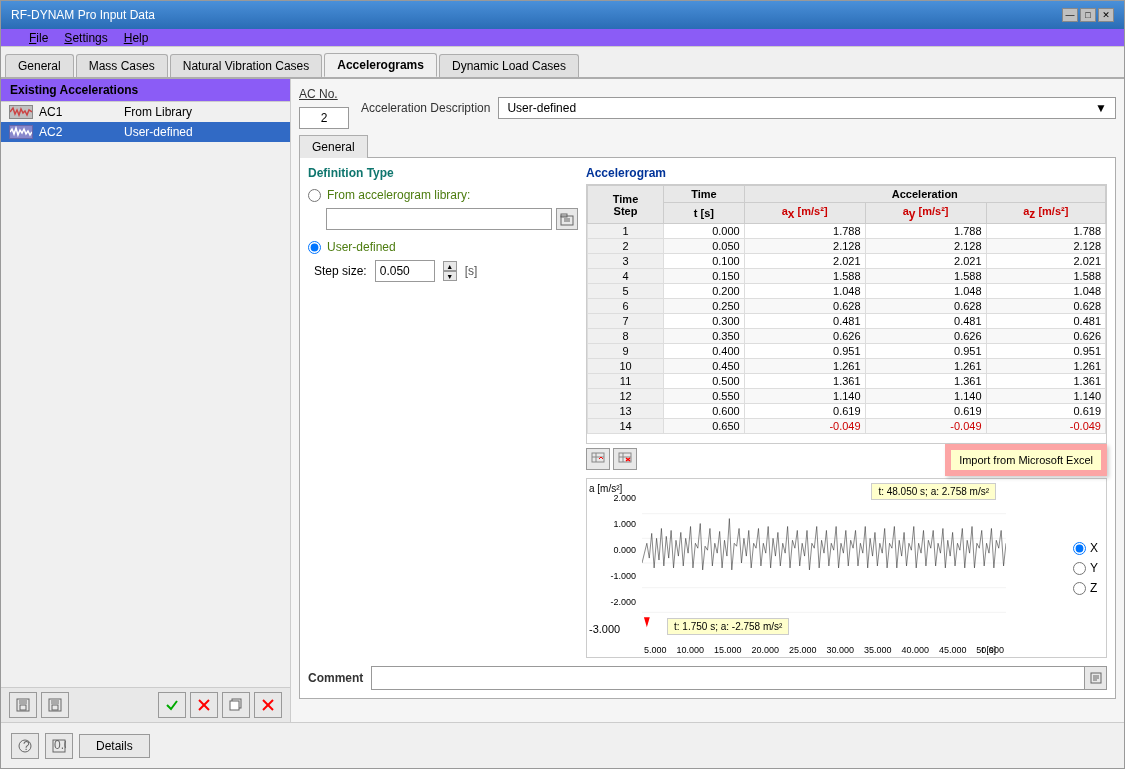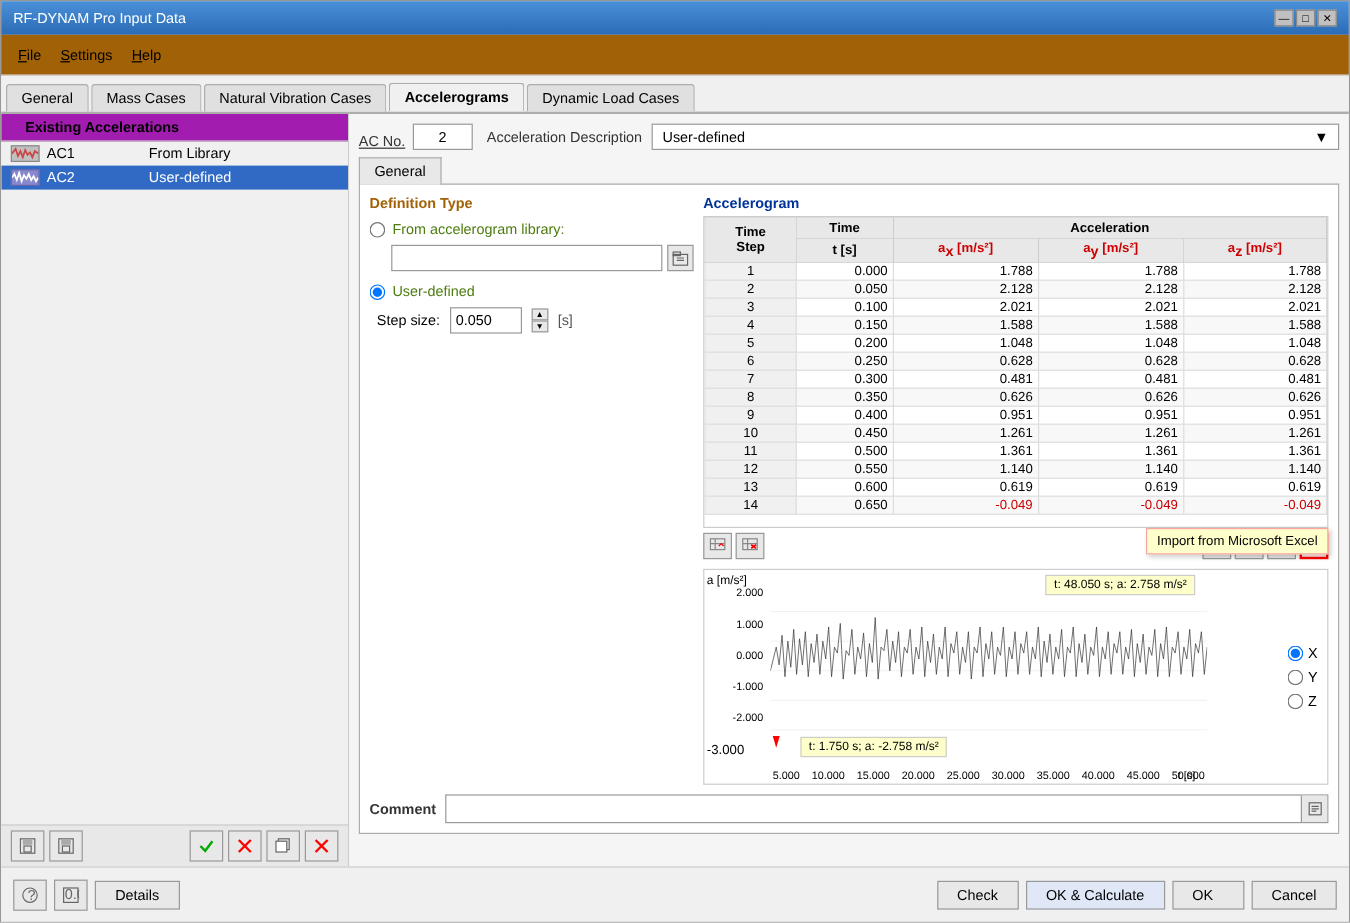--- a/index.html
+++ b/index.html
@@ -5,32 +5,32 @@
     * { box-sizing: border-box; margin: 0; padding: 0; font-family: 'Segoe UI', Tahoma, sans-serif; font-size: 12px; }
     body { background: #f0f0f0; width: 1125px; height: 769px; overflow: hidden; }
     
     .window { width: 1125px; height: 769px; background: #f0f0f0; border: 1px solid #999; display: flex; flex-direction: column; }
     
     .title-bar { background: linear-gradient(to bottom, #4a90d9, #2a6cb5); color: white; padding: 6px 10px; display: flex; justify-content: space-between; align-items: center; height: 28px; }
     .title-bar-text { font-size: 12px; font-weight: normal; }
     .title-bar-controls { display: flex; gap: 2px; }
     .title-btn { width: 16px; height: 14px; background: #c0c0c0; border: 1px solid #888; font-size: 9px; display: flex; align-items: center; justify-content: center; cursor: pointer; color: #000; }
     
-    .menu-bar { background: #a16207; padding: 2px 6px; display: flex; gap: 0; border-bottom: 1px solid #ccc; height: 34px; align-items: center; }
+    .menu-bar { background: #8b5cf6; padding: 2px 20px; display: flex; gap: 0; border-bottom: 1px solid #ccc; height: 18px; align-items: center; }
     .menu-item { padding: 2px 8px; cursor: pointer; font-size: 12px; }
     .menu-item span { text-decoration: underline; }
     
     .tabs-bar { background: #f0f0f0; display: flex; padding: 4px 4px 0; gap: 0; border-bottom: 2px solid #adadad; height: 32px; align-items: flex-end; }
     .tab { padding: 4px 12px; border: 1px solid #adadad; border-bottom: none; background: #e0e0e0; cursor: pointer; font-size: 12px; margin-right: 2px; border-radius: 3px 3px 0 0; }
     .tab.active { background: #f0f0f0; border-bottom: 1px solid #f0f0f0; font-weight: bold; z-index: 1; }
     
     .main-content { display: flex; flex: 1; overflow: hidden; }
     
     .left-panel { width: 290px; border-right: 1px solid #ccc; display: flex; flex-direction: column; background: #f0f0f0; }
-    .left-panel-header { padding: 4px 20px; font-weight: bold; border-bottom: 1px solid #ccc; background: #a21caf; }
+    .left-panel-header { padding: 4px 9px; font-weight: bold; border-bottom: 1px solid #ccc; background: #8b5cf6; }
     .ac-list { flex: 1; overflow: auto; }
     .ac-item { display: flex; align-items: center; padding: 3px 8px; gap: 6px; cursor: pointer; }
     .ac-item.selected { background: #316ac5; color: white; }
     .ac-icon { width: 24px; height: 14px; background: #c0c0c0; border: 1px solid #888; font-size: 8px; display: flex; align-items: center; justify-content: center; flex-shrink: 0; }
     .ac-icon svg { width: 22px; height: 12px; }
     .ac-name { flex: 1; }
     .ac-desc { flex: 2; }
     
     .left-panel-toolbar { display: flex; gap: 4px; padding: 4px 8px; border-top: 1px solid #ccc; background: #e8e8e8; justify-content: flex-start; }
     
@@ -40,21 +40,21 @@
     .ac-no-box { border: 1px solid #999; background: white; padding: 3px 8px; width: 50px; text-align: center; }
     .field-group { display: flex; align-items: center; gap: 8px; flex: 1; }
     .field-value { border: 1px solid #999; background: white; padding: 3px 8px; flex: 1; display: flex; align-items: center; justify-content: space-between; }
     
     .section-tab { display: inline-block; padding: 4px 12px; border: 1px solid #adadad; border-bottom: none; background: #e8e8e8; margin-bottom: -1px; }
     .section-content { border: 1px solid #adadad; background: white; padding: 8px; }
     
     .two-col { display: flex; gap: 8px; }
     
     .definition-panel { width: 270px; flex-shrink: 0; }
-    .def-title { color: #a16207; font-weight: bold; margin-bottom: 8px; }
+    .def-title { color: #0f766e; font-weight: bold; margin-bottom: 8px; }
     .radio-row { display: flex; align-items: center; gap: 6px; margin-bottom: 6px; }
     .radio-label { color: #4d7c0f; }
     .library-input-row { display: flex; align-items: center; gap: 4px; margin-left: 18px; margin-bottom: 10px; }
     .library-input { border: 1px solid #999; background: white; height: 22px; flex: 1; padding: 2px 4px; }
     .browse-btn { border: 1px solid #999; background: #e8e8e8; width: 22px; height: 22px; display: flex; align-items: center; justify-content: center; cursor: pointer; }
     .step-row { display: flex; align-items: center; gap: 8px; margin-left: 6px; margin-top: 6px; }
     .step-input { border: 1px solid #999; background: white; width: 60px; height: 22px; padding: 2px 4px; }
     .step-unit { color: #555; }
     .spin-btns { display: flex; flex-direction: column; }
     .spin-btn { border: 1px solid #999; background: #e8e8e8; width: 14px; height: 10px; font-size: 7px; display: flex; align-items: center; justify-content: center; cursor: pointer; }
@@ -77,21 +77,21 @@
     
     .chart-area { border: 1px solid #ccc; background: white; height: 180px; position: relative; overflow: hidden; margin-top: 4px; }
     
     .bottom-bar { display: flex; justify-content: space-between; align-items: center; padding: 6px 10px; border-top: 1px solid #ccc; background: #f0f0f0; height: 46px; }
     .bottom-left { display: flex; gap: 6px; align-items: center; }
     .bottom-right { display: flex; gap: 6px; align-items: center; }
     .btn { border: 1px solid #999; background: #e8e8e8; padding: 4px 16px; cursor: pointer; font-size: 12px; min-width: 60px; }
     .btn-primary { background: #e0e8f8; }
     .icon-btn { border: 1px solid #999; background: #e8e8e8; width: 28px; height: 26px; display: flex; align-items: center; justify-content: center; cursor: pointer; }
     
-    .tooltip-popup { position: absolute; right: 60px; top: 450px; background: #ffffcc; border: 1px solid #fca5a5; padding: 4px 8px; font-size: 11px; z-index: 100; white-space: nowrap; box-shadow: 2px 2px 4px rgba(0,0,0,0.2); }
+    .tooltip-popup { position: absolute; right: 60px; top: 450px; background: #ffffcc; border: 6px solid #fca5a5; padding: 4px 8px; font-size: 11px; z-index: 100; white-space: nowrap; box-shadow: 2px 2px 4px rgba(0,0,0,0.2); }
     
     .import-excel-btn { border: 2px solid red; background: #ffe8e8; }
   </style>
 </head>
 <body>
 
 <div class="window">
 
   <div class="title-bar">
     <span class="title-bar-text">RF-DYNAM Pro Input Data</span>
@@ -178,21 +178,21 @@
               <line x1="2" y1="2" x2="12" y2="12" stroke="red" stroke-width="2"></line>
               <line x1="12" y1="2" x2="2" y2="12" stroke="red" stroke-width="2"></line>
             </svg>
         </div>
       </div>
     </div>
 
     <div class="right-panel">
 
       <div class="ac-no-row">
-        <div style="display:flex; align-items:flex-end; gap:6px;">
+        <div style="display:flex; align-items:flex-start; gap:6px;flex-direction:column;">
           <span style="text-decoration:underline; color:#333;">AC No.</span>
           <div class="ac-no-box">2</div>
         </div>
         <div class="field-group">
           <span style="color:#333;">Acceleration Description</span>
           <div class="field-value" style="min-width:300px;">
             <span>User-defined</span>
             <span>▼</span>
           </div>
         </div>
@@ -503,20 +503,14 @@
           </svg>
       </div>
       <div class="icon-btn">
         <svg width="14" height="14" viewBox="0 0 14 14">
             <rect x="1" y="1" width="12" height="12" fill="none" stroke="#666" stroke-width="1"></rect>
             <text x="2" y="10" font-size="8" fill="#666">0.0</text>
           </svg>
       </div>
       <div class="btn">Details</div>
     </div>
-    <div class="bottom-right">
-      <div class="btn">Check</div>
-      <div class="btn btn-primary">OK &amp; Calculate</div>
-      <div class="btn">OK</div>
-      <div class="btn">Cancel</div>
-    </div>
   </div>
 </div>
 
 </body></html>

